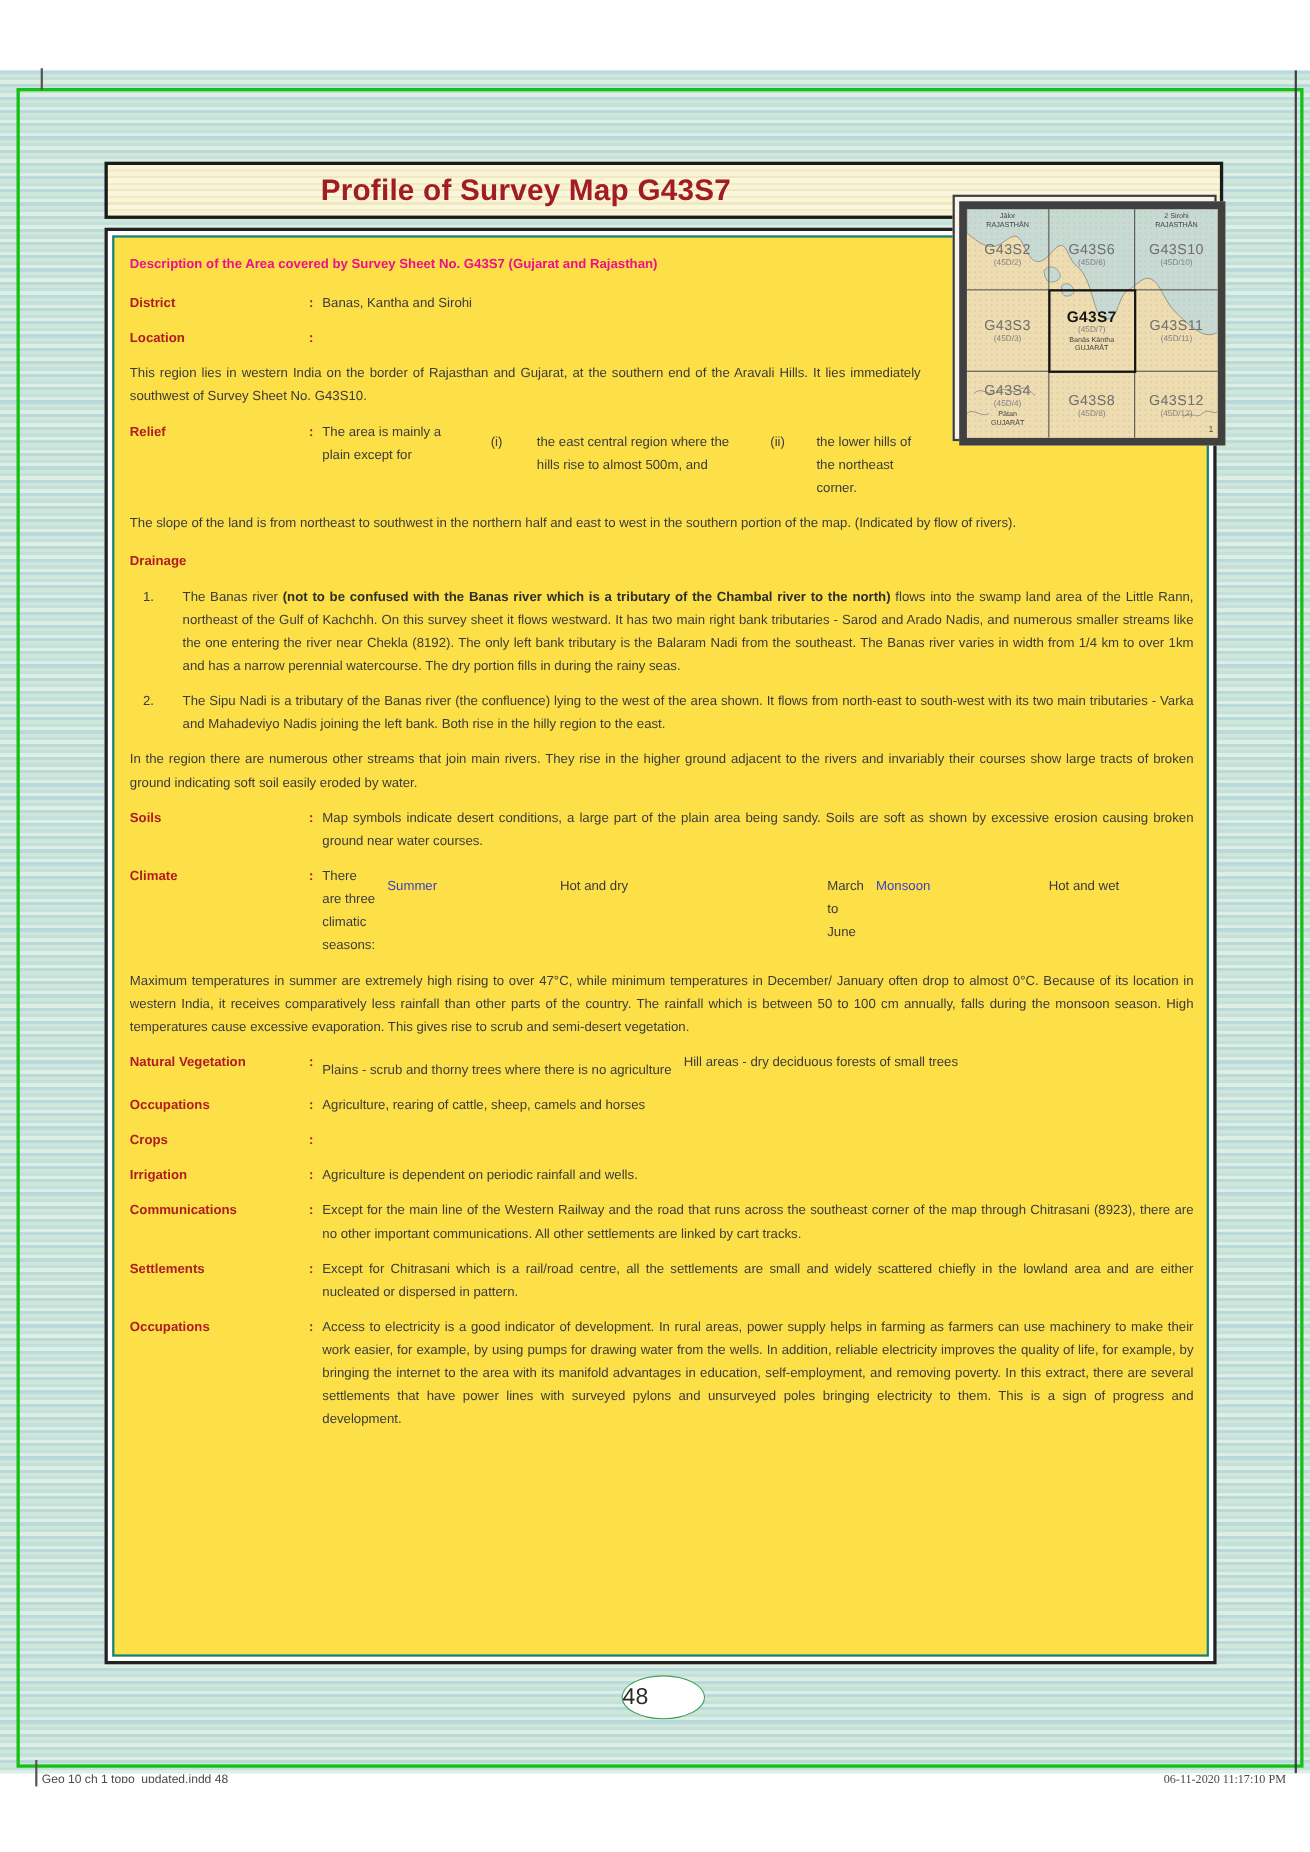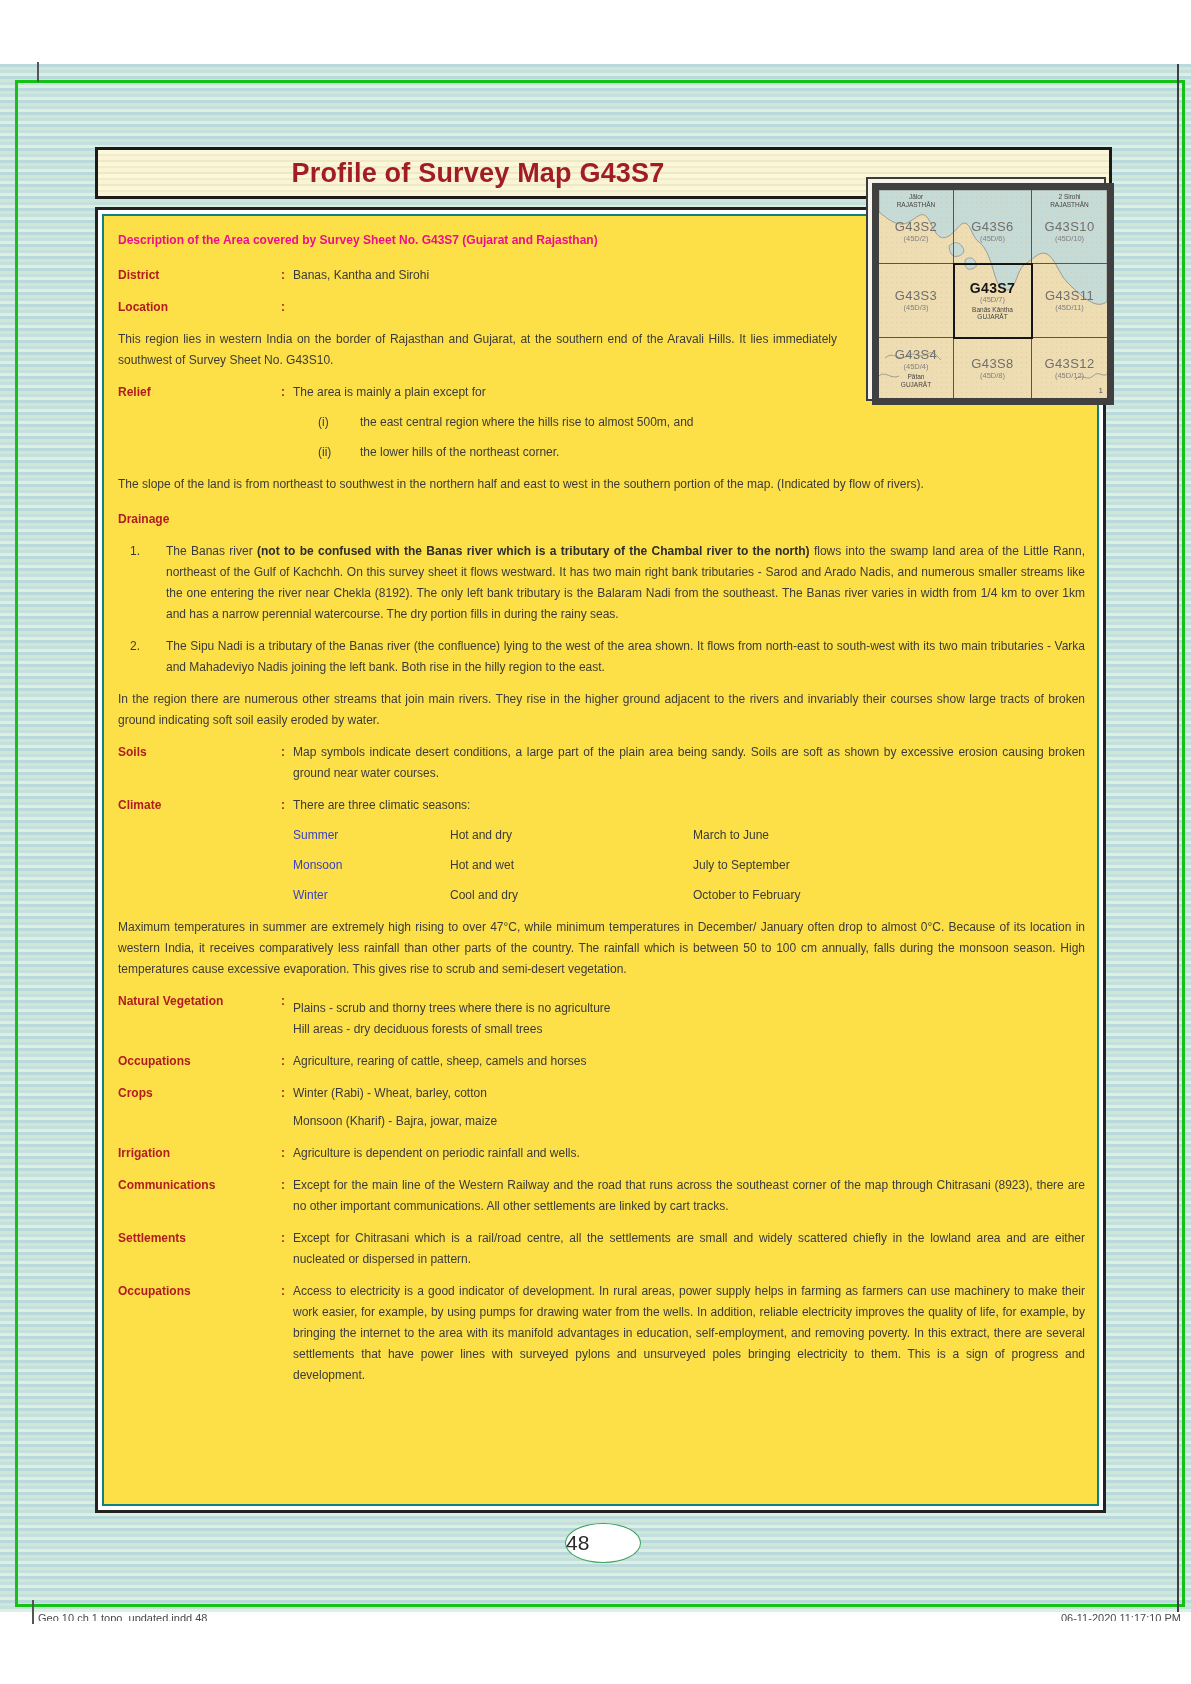--- a/index.html
+++ b/index.html
@@ -32,21 +32,21 @@
   .content-inner{box-sizing:border-box;height:100%;border:2px solid #0d8284;background:#fde047;
     padding:12px 12px 10px 14px;overflow:hidden;font-size:12px;line-height:21px;}
   .map-spacer{float:right;width:248px;height:186px;}
 
   .sec-heading{color:#ec108c;font-weight:bold;margin:2px 0 14px 0;}
   .para{text-align:justify;margin:11px 0;}
   .row{display:flex;margin:11px 0;}
   .lbl{flex:none;width:155px;color:#b01c20;font-weight:bold;}
   .colon{flex:none;width:20px;color:#b01c20;font-weight:bold;text-align:center;}
   .val{flex:1;text-align:justify;}
-  .val-stack{flex:1;display:flex;flex-direction:column;gap:0;}
+  .val-stack{flex:1;display:flex;flex-direction:row;gap:11px;}
   .ritem{display:flex;margin-top:9px;}
   .rnum{flex:none;width:42px;margin-left:25px;}
   .red-heading{color:#b01c20;font-weight:bold;margin:14px 0 4px 0;}
   .dli{display:flex;margin:11px 0;}
   .dnum{flex:none;width:36px;padding-left:12px;}
   .dtext{flex:1;text-align:justify;}
   .crow{display:flex;margin-top:9px;}
   .cseason{flex:none;width:157px;color:#3a3fc4;}
   .cdesc{flex:none;width:243px;}
   .cmonths{flex:1;}
@@ -76,21 +76,21 @@
     border:2.5px solid #151515;pointer-events:none;}
   .corner-num{position:absolute;right:4px;bottom:3px;font-size:8px;color:#555;}
 
   
   .page-oval{position:absolute;left:565px;top:1523px;width:74px;height:38px;background:#ffffff;
     border:1.5px solid #3ba05a;border-radius:50%;display:flex;align-items:center;justify-content:flex-start;
     font-size:21px;color:#2b2b2b;}
   .footer{position:absolute;left:0;top:1611px;width:1191px;height:10px;overflow:hidden;
     font-size:11px;color:#4a4a4a;}
   .footer-left{position:absolute;left:38px;top:1px;}
-  .footer-right{position:absolute;right:10px;top:1px;}
+  .footer-right{position:absolute;right:22px;top:1px;font-family:Liberation Serif, serif;}
 </style>
 </head>
 <body>
 
 <div id="page">
   <div class="stripes"></div>
   <div class="green-frame"></div>
   <div class="page-edge-line"></div>
   <div class="tick-top"></div>
   <div class="tick-bottom"></div>
@@ -192,24 +192,20 @@
 
       <div class="row">
         <div class="lbl">Occupations</div>
         <div class="colon">:</div>
         <div class="val">Agriculture,  rearing of cattle, sheep, camels and horses</div>
       </div>
 
       <div class="row">
         <div class="lbl">Crops</div>
         <div class="colon">:</div>
-        <div class="val-stack">
-          <div>Winter (Rabi) - Wheat, barley, cotton</div>
-          <div style="margin-top:7px;">Monsoon (Kharif) - Bajra, jowar, maize</div>
-        </div>
       </div>
 
       <div class="row">
         <div class="lbl">Irrigation</div>
         <div class="colon">:</div>
         <div class="val">Agriculture is dependent on periodic rainfall and wells.</div>
       </div>
 
       <div class="row">
         <div class="lbl">Communications</div>

